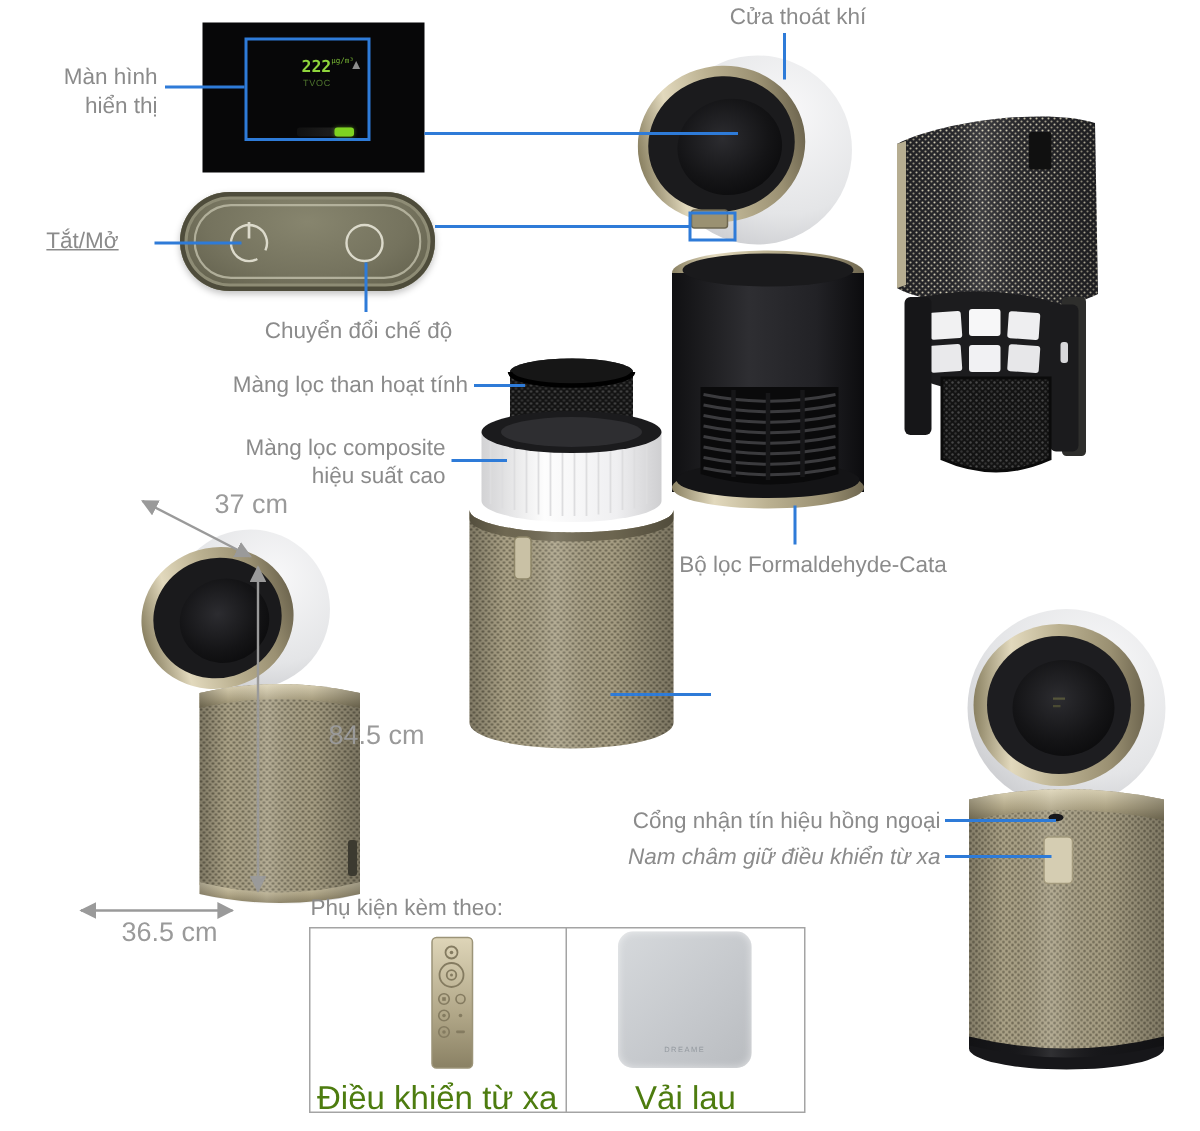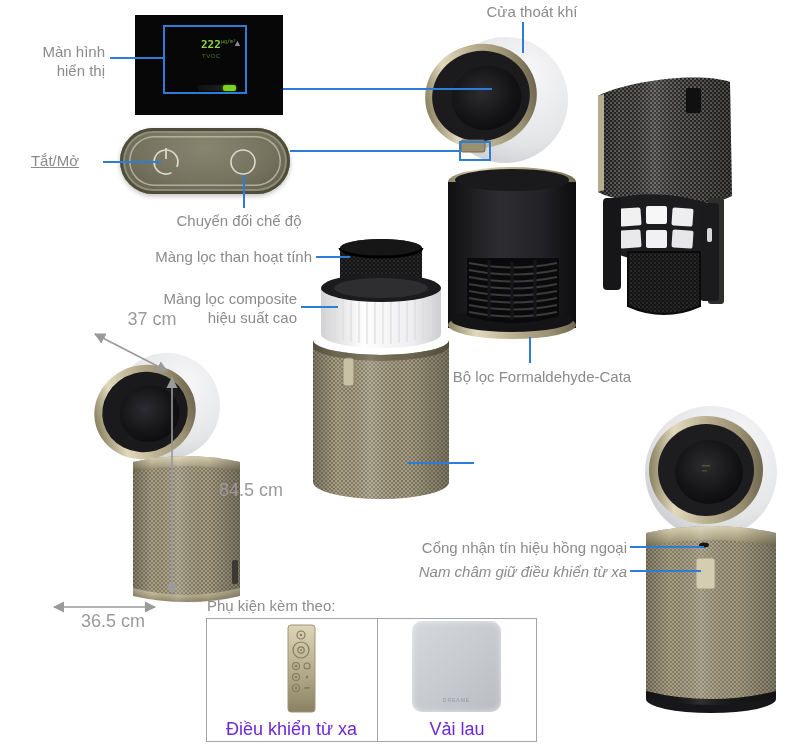--- a/index.html
+++ b/index.html
@@ -20,21 +20,21 @@
            background:linear-gradient(to right,#101010,#262626);}
   .scr-bar-fill{position:absolute;right:0;top:0;width:13px;height:6px;border-radius:2px;
            background:#7ed321;box-shadow:0 0 3px #7ed32188;}
   .panel{position:absolute;left:120px;top:128px;width:170px;height:66px;border-radius:33px;
          background:radial-gradient(ellipse at 50% 30%,#87856e 0%,#75735e 55%,#5c5a47 100%);
          box-shadow:inset 0 0 0 3px #4e4c3b, inset 0 0 0 5px #8e8c75, 0 2px 5px rgba(0,0,0,.25);}
   .panel-inner{position:absolute;left:9px;top:8px;width:152px;height:50px;border-radius:25px;
          box-shadow:inset 0 0 0 1.5px #bdbba6;opacity:.85;}
   .accbox{position:absolute;left:206px;top:618px;width:331px;height:124px;border:1px solid #a4a4a4;box-sizing:border-box;}
   .accdiv{position:absolute;left:377px;top:618px;width:1px;height:124px;background:#a4a4a4;}
-  .acclbl{position:absolute;font-size:18px;color:#6d28d9;text-align:center;}
+  .acclbl{position:absolute;font-size:22px;color:#4d7c0f;text-align:center;}
   .cloth{position:absolute;left:412px;top:621px;width:89px;height:91px;border-radius:10px;
          background:linear-gradient(135deg,#d6d9dc 0%,#c6c9cd 55%,#b9bcc0 100%);
          box-shadow:inset 0 0 6px rgba(255,255,255,.6);}
   .cloth-brand{position:absolute;left:0;right:0;bottom:9px;text-align:center;font-size:5px;
          color:#93999f;letter-spacing:1px;}
   svg{position:absolute;}
 </style>
 </head>
 <body>
 
@@ -243,21 +243,21 @@
   <div class="lbl" style="left:452px;top:367px;width:180px;text-align:center;">Bộ lọc Formaldehyde-Cata</div>
 
   <div class="hline" style="left:407px;top:462px;width:67px;"></div>
 
   <div class="lbl" style="left:377px;top:538px;width:250px;text-align:right;">Cổng nhận tín hiệu hồng ngoại</div>
   <div class="hline" style="left:630px;top:546px;width:74px;"></div>
 
   <div class="lbl" style="left:347px;top:562px;width:280px;text-align:right;font-style:italic;">Nam châm giữ điều khiển từ xa</div>
   <div class="hline" style="left:630px;top:570px;width:71px;"></div>
 
-  <div class="dim" style="left:112px;top:309px;width:80px;text-align:center;">37 cm</div>
+  <div class="dim" style="left:112px;top:326px;width:80px;text-align:right;">37 cm</div>
   <div class="dim" style="left:183px;top:480px;margin-left:36px;">84.5 cm</div>
   <div class="dim" style="left:68px;top:611px;width:90px;text-align:center;">36.5 cm</div>
   <svg width="200" height="300" style="left:40px;top:320px" viewBox="0 0 200 300">
     <defs>
       <marker id="arr" viewBox="0 0 10 10" refX="9" refY="5" markerWidth="7" markerHeight="7" orient="auto-start-reverse">
         <path d="M0,0 L10,5 L0,10 Z" fill="#9a9a9a"></path>
       </marker>
     </defs>
     <line x1="55" y1="14" x2="127" y2="51" stroke="#9a9a9a" stroke-width="1.6" marker-start="url(#arr)" marker-end="url(#arr)"></line>
     <line x1="132" y1="58" x2="132" y2="274" stroke="#9a9a9a" stroke-width="1.6" marker-start="url(#arr)" marker-end="url(#arr)"></line>

